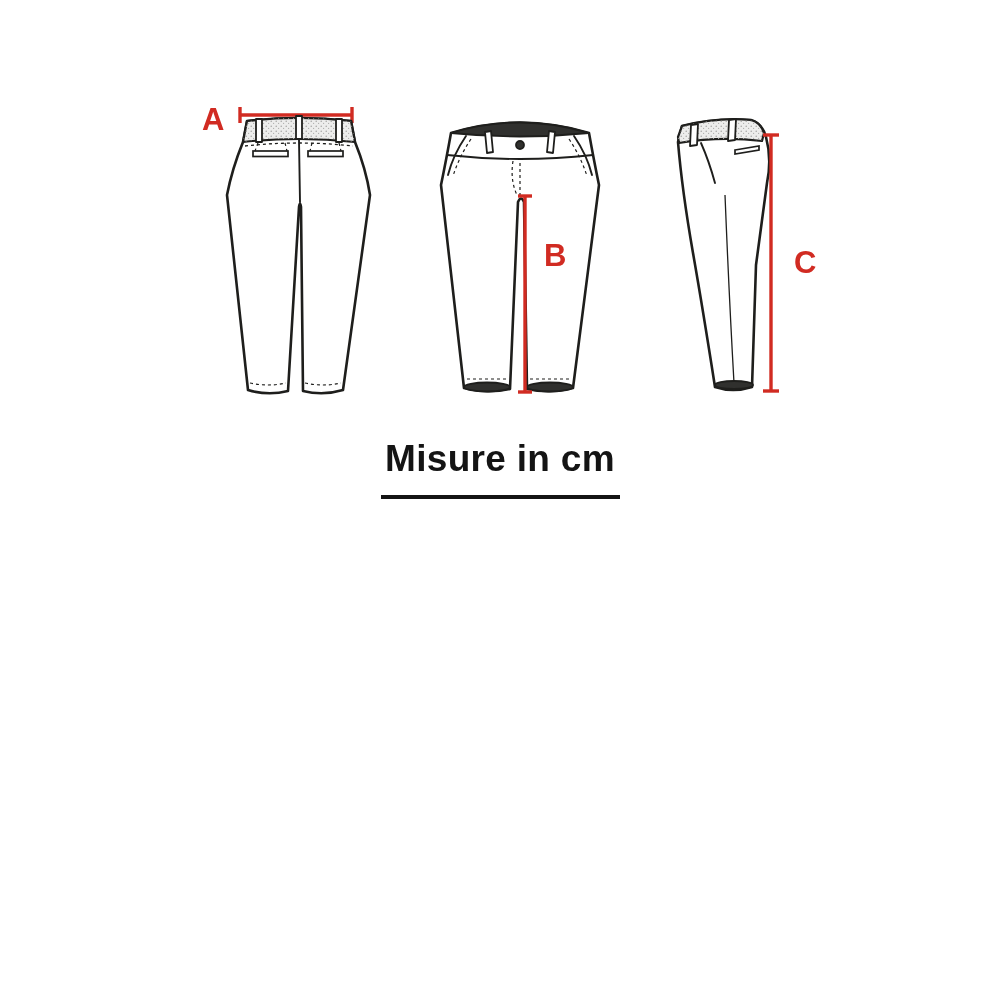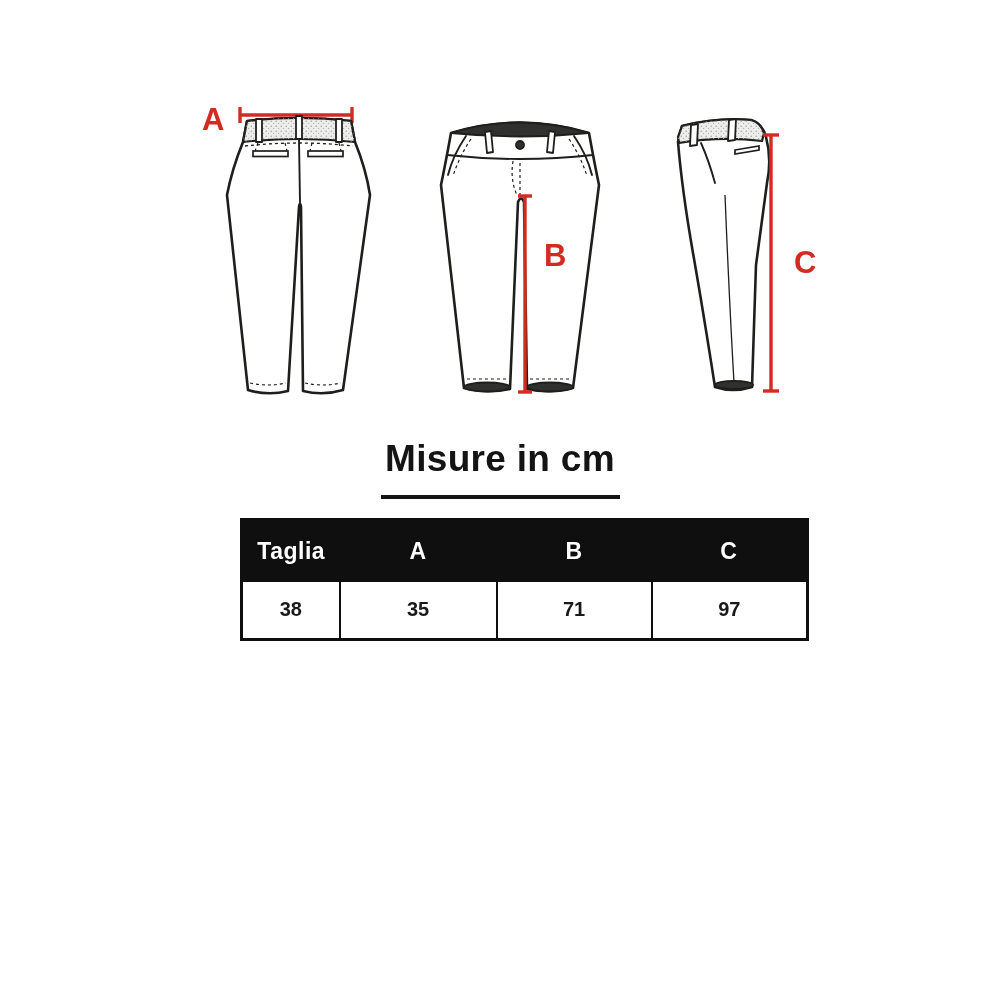--- a/index.html
+++ b/index.html
@@ -207,40 +207,14 @@
     </svg>
   </div>
 
   <span class="mlabel" style="left:202px; top:104px;">A</span>
   <span class="mlabel" style="left:544px; top:240px;">B</span>
   <span class="mlabel" style="left:794px; top:247px;">C</span>
 
   <div class="page-title">Misure in cm</div>
   <div class="title-underline"></div>
 
-  <div class="size-table-wrap">
-    <table class="size-table">
-      <colgroup>
-        <col style="width:98px">
-        <col style="width:157px">
-        <col style="width:155px">
-        <col style="width:156px">
-      </colgroup>
-      <thead>
-        <tr>
-          <th>Taglia</th>
-          <th>A</th>
-          <th>B</th>
-          <th>C</th>
-        </tr>
-      </thead>
-      <tbody>
-        <tr>
-          <td>38</td>
-          <td>35</td>
-          <td>71</td>
-          <td>97</td>
-        </tr>
-      </tbody>
-    </table>
-  </div>
 
 </div>
 
 </body></html>

